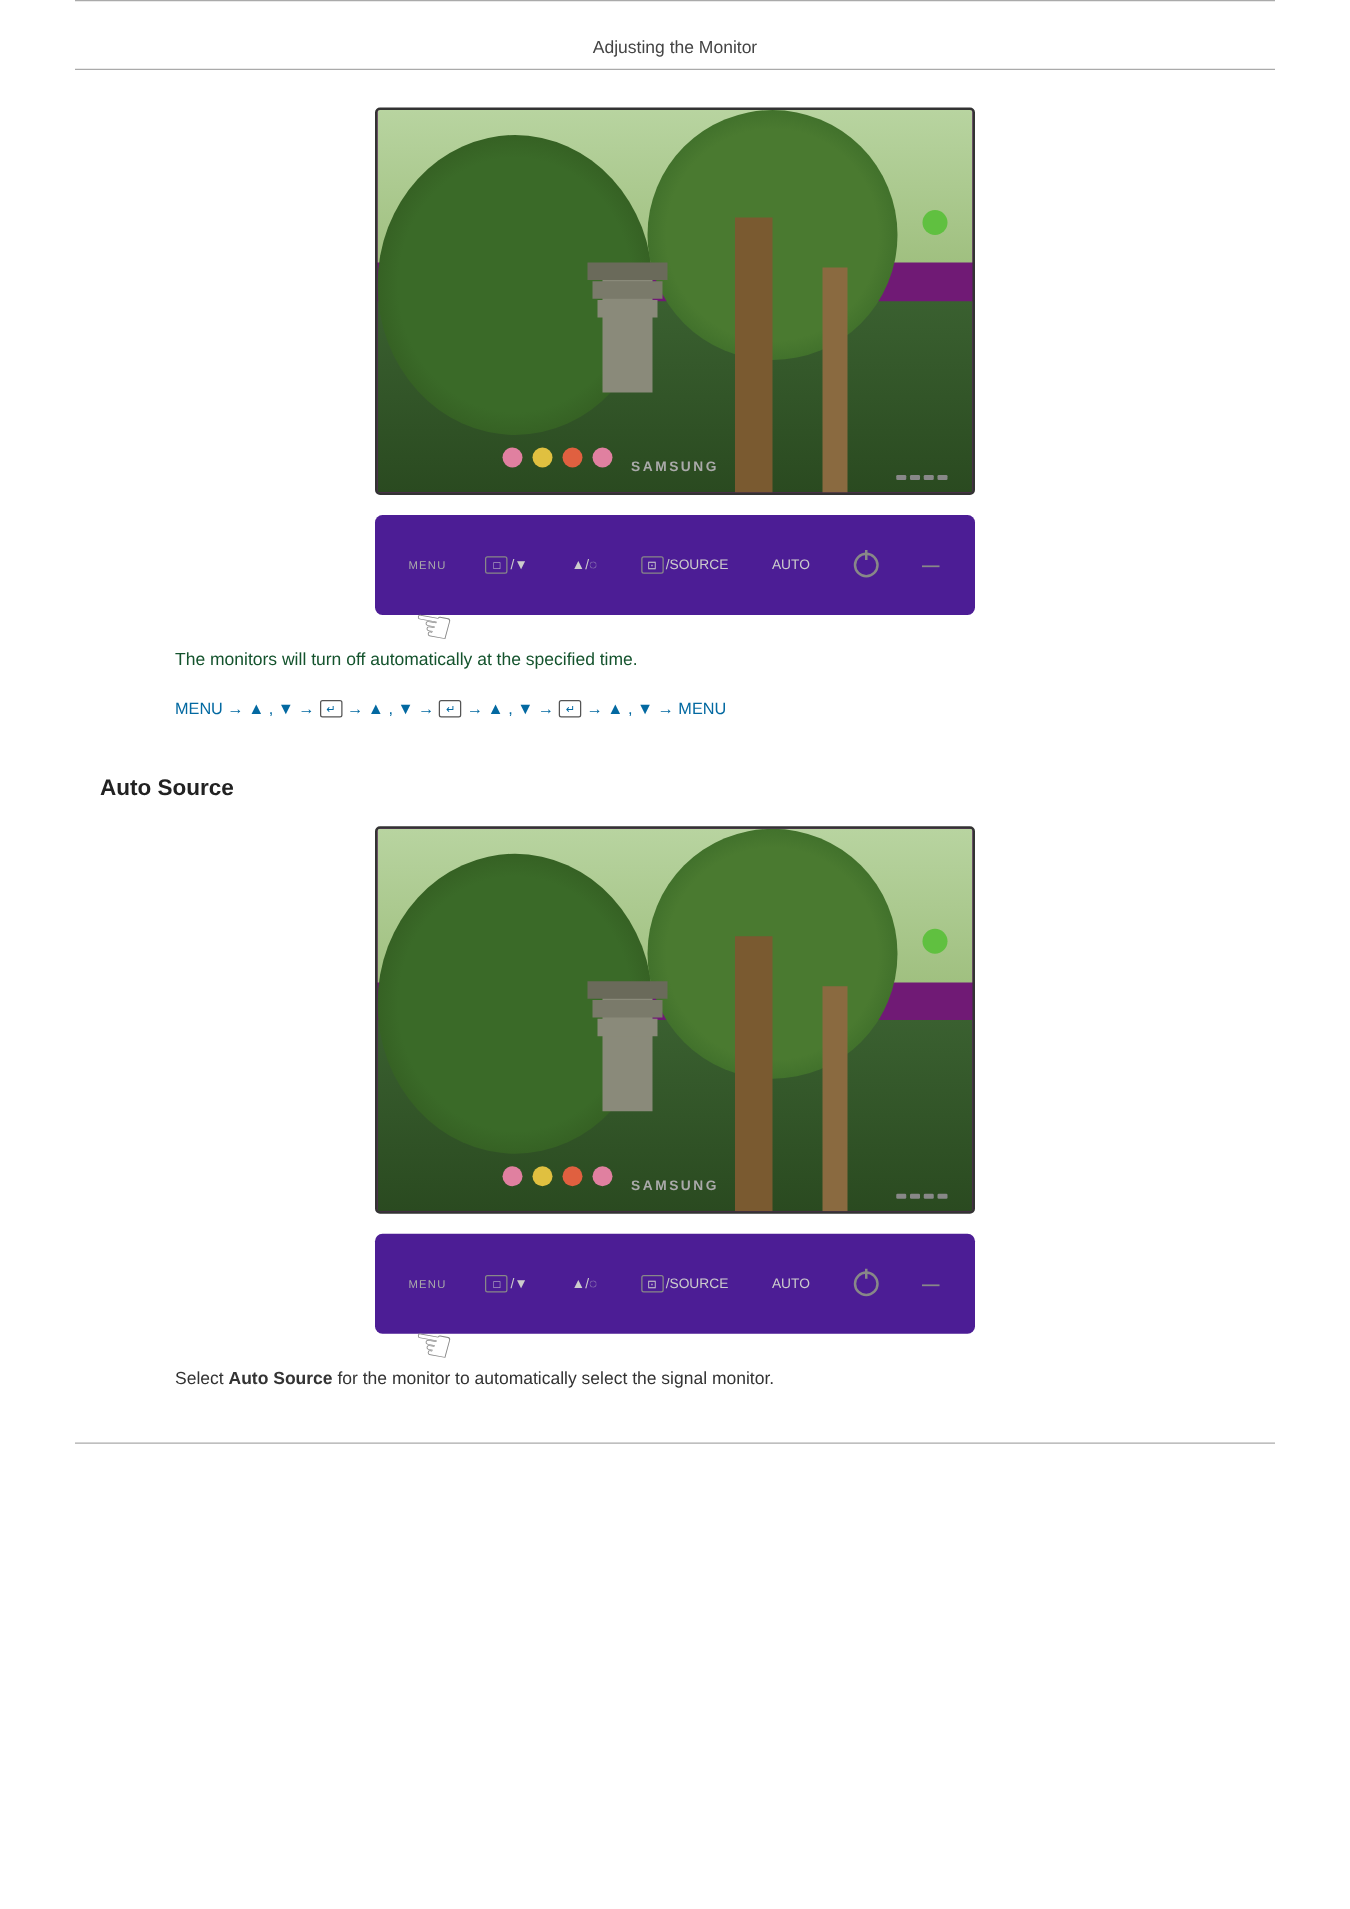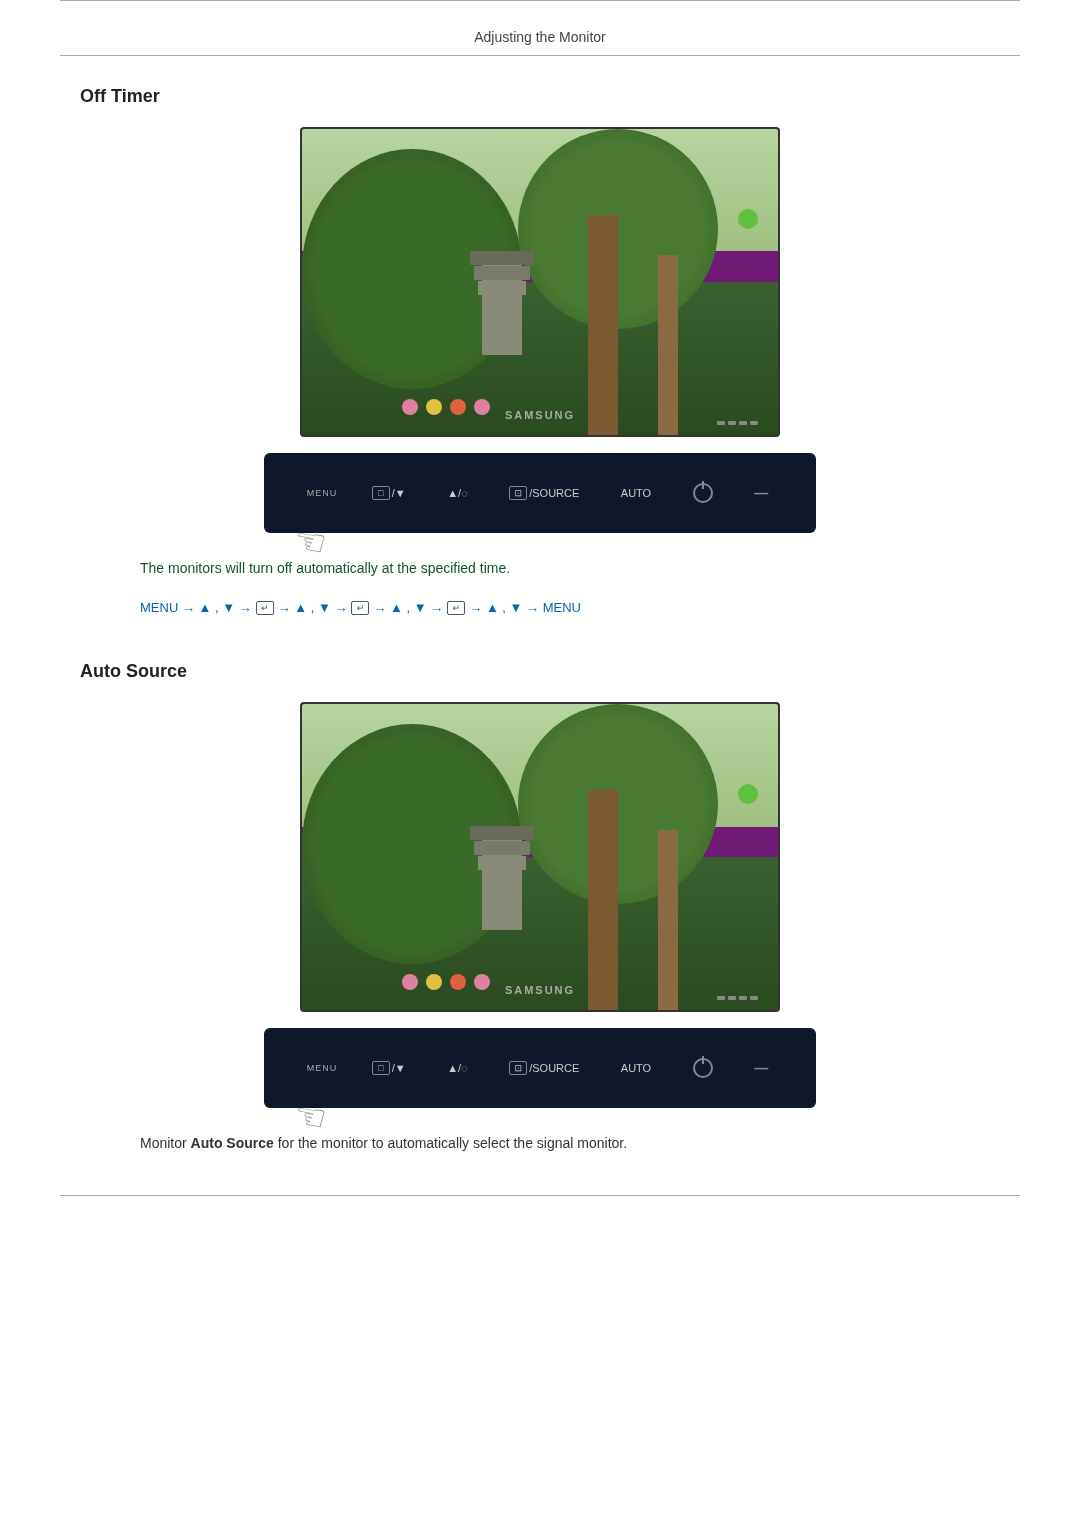--- a/index.html
+++ b/index.html
@@ -193,27 +193,27 @@
     }
 
     
     .control-bar-wrapper {
       display: flex;
       justify-content: center;
       margin-bottom: 24px;
     }
 
     .control-bar {
-      width: 552px;
+      width: 480px;
       height: 80px;
-      background: #0f172a;
+      background: #4c1d95;
       border-radius: 6px;
       display: flex;
       align-items: center;
-      padding: 0 28px;
+      padding: 0 12px;
       position: relative;
       overflow: visible;
     }
 
     .control-bar .menu-section {
       display: flex;
       flex-direction: column;
       align-items: center;
       min-width: 60px;
     }
@@ -365,21 +365,20 @@
 
 <div class="page-container">
 
   <hr class="top-rule">
 
   <div class="page-header">
     <span>Adjusting the Monitor</span>
   </div>
 
   <div class="section">
-    <div class="section-title">Off Timer</div>
 
     <div class="monitor-image-wrapper">
       <div class="monitor-img">
         <div class="sky"></div>
         <div class="ground"></div>
         <div class="tree-canopy2"></div>
         <div class="tree-canopy"></div>
         <div class="tree-trunk"></div>
         <div class="tree-trunk2"></div>
         <div class="pagoda"></div>
@@ -493,18 +492,18 @@
           </div>
           <div class="auto-text">AUTO</div>
           <div class="power-icon"></div>
           <div class="dash-icon">—</div>
         </div>
         <div class="hand-cursor">☜</div>
       </div>
     </div>
 
     <div class="auto-source-desc">
-      <span>Monitor </span><strong>Auto Source</strong><span> for the monitor to automatically select the signal monitor.</span>
+      <span>Select </span><strong>Auto Source</strong><span> for the monitor to automatically select the signal monitor.</span>
     </div>
   </div>
 
   <hr class="bottom-rule">
 </div>
 
 </body></html>

